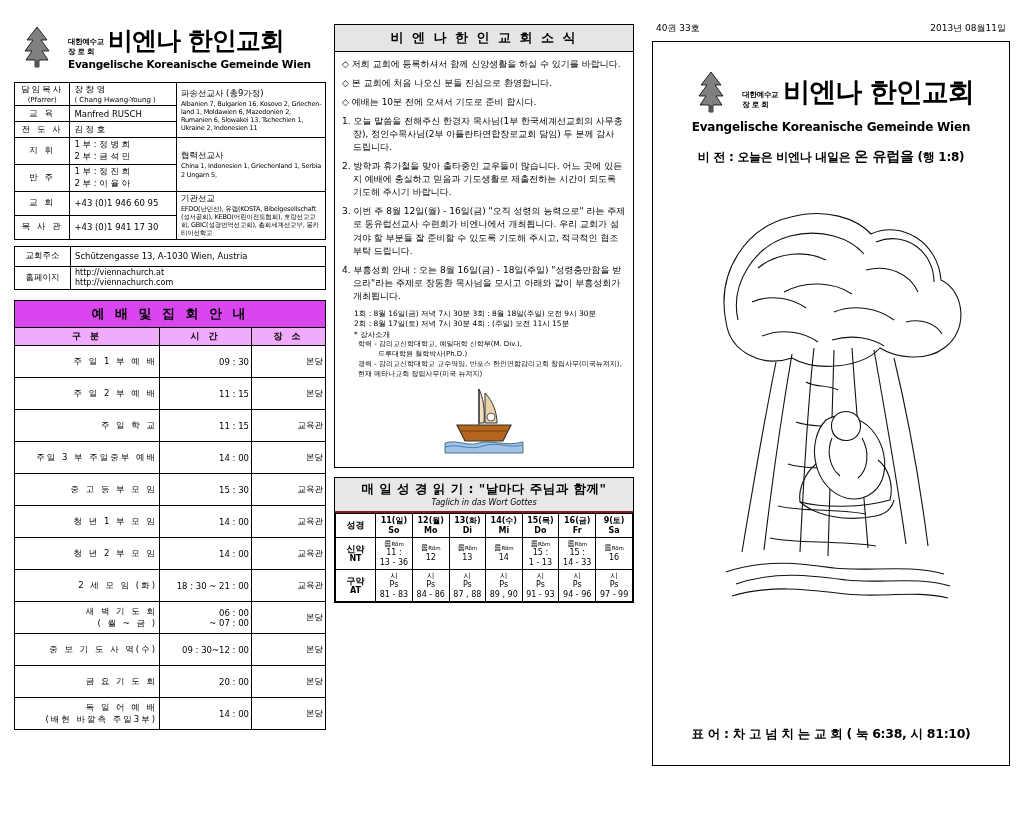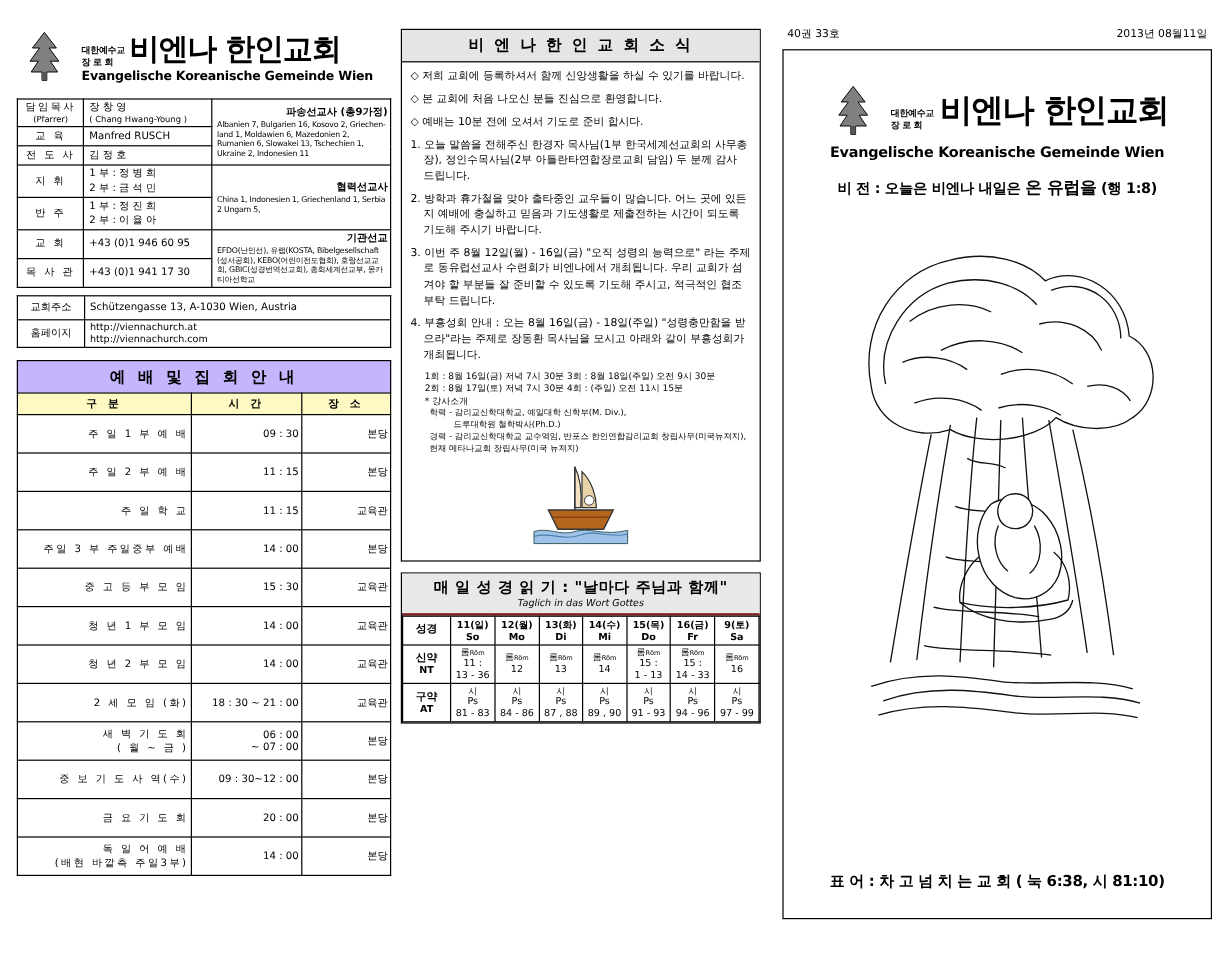--- a/index.html
+++ b/index.html
@@ -33,34 +33,34 @@
   .mast-de { font-size:10.5px; font-weight:bold; letter-spacing:-0.2px; margin-top:1px;}
   .mast-row { display:flex; align-items:flex-end; gap:4px; }
   .mast-stack { display:flex; flex-direction:column; justify-content:center; }
 
   
   .info-table { margin-top:12px; font-size:8.5px; }
   .info-table td { height:16px; }
   .lbl { text-align:center; letter-spacing:2px; white-space:nowrap; width:52px; }
   .lbl-sm { font-size:7px; letter-spacing:0; }
   .val { padding-left:4px; }
-  .missionary-head { font-weight:bold; font-size:8.5px;text-align:right; }
+  .missionary-head { font-weight:normal; font-size:8.5px; }
   .tiny { font-size:6.5px; line-height:1.25; letter-spacing:-0.2px; }
 
   .addr-table { margin-top:6px; font-size:8.5px; }
   .addr-table td { height:20px; }
   .addr-table .lbl { letter-spacing:0; font-size:8.5px; }
   .url { font-size:8px; line-height:1.3; }
 
   
   .sched-wrap { margin-top:10px; }
-  .sched-title { border:1px solid #000; border-bottom:none; background:#c4b5fd; text-align:center;
+  .sched-title { border:1px solid #000; border-bottom:none; background:#d946ef; text-align:center;
                  font-weight:bold; font-size:13px; letter-spacing:3px; padding:4px 0; }
   .sched-table { font-size:8.5px; }
-  .sched-table th { background:#fef9c3; font-weight:bold; text-align:center; height:18px; letter-spacing:3px; font-size:9px;}
+  .sched-table th { background:#f0abfc; font-weight:bold; text-align:center; height:18px; letter-spacing:3px; font-size:9px;}
   .sched-table td { height:32px; text-align:right; }
   .sched-table td.name { letter-spacing:2px; }
   .c-time { width:92px; }
   .c-place { width:74px; }
 
   
   .news-box { margin-top:24px; border:1px solid #000; }
   .news-title { background:#e5e5e5; border-bottom:1px solid #000; text-align:center;
                 font-weight:bold; font-size:13px; letter-spacing:2px; padding:4px 0; }
   .news-body { padding:6px 7px 8px 7px; font-size:9px; line-height:1.45; }

